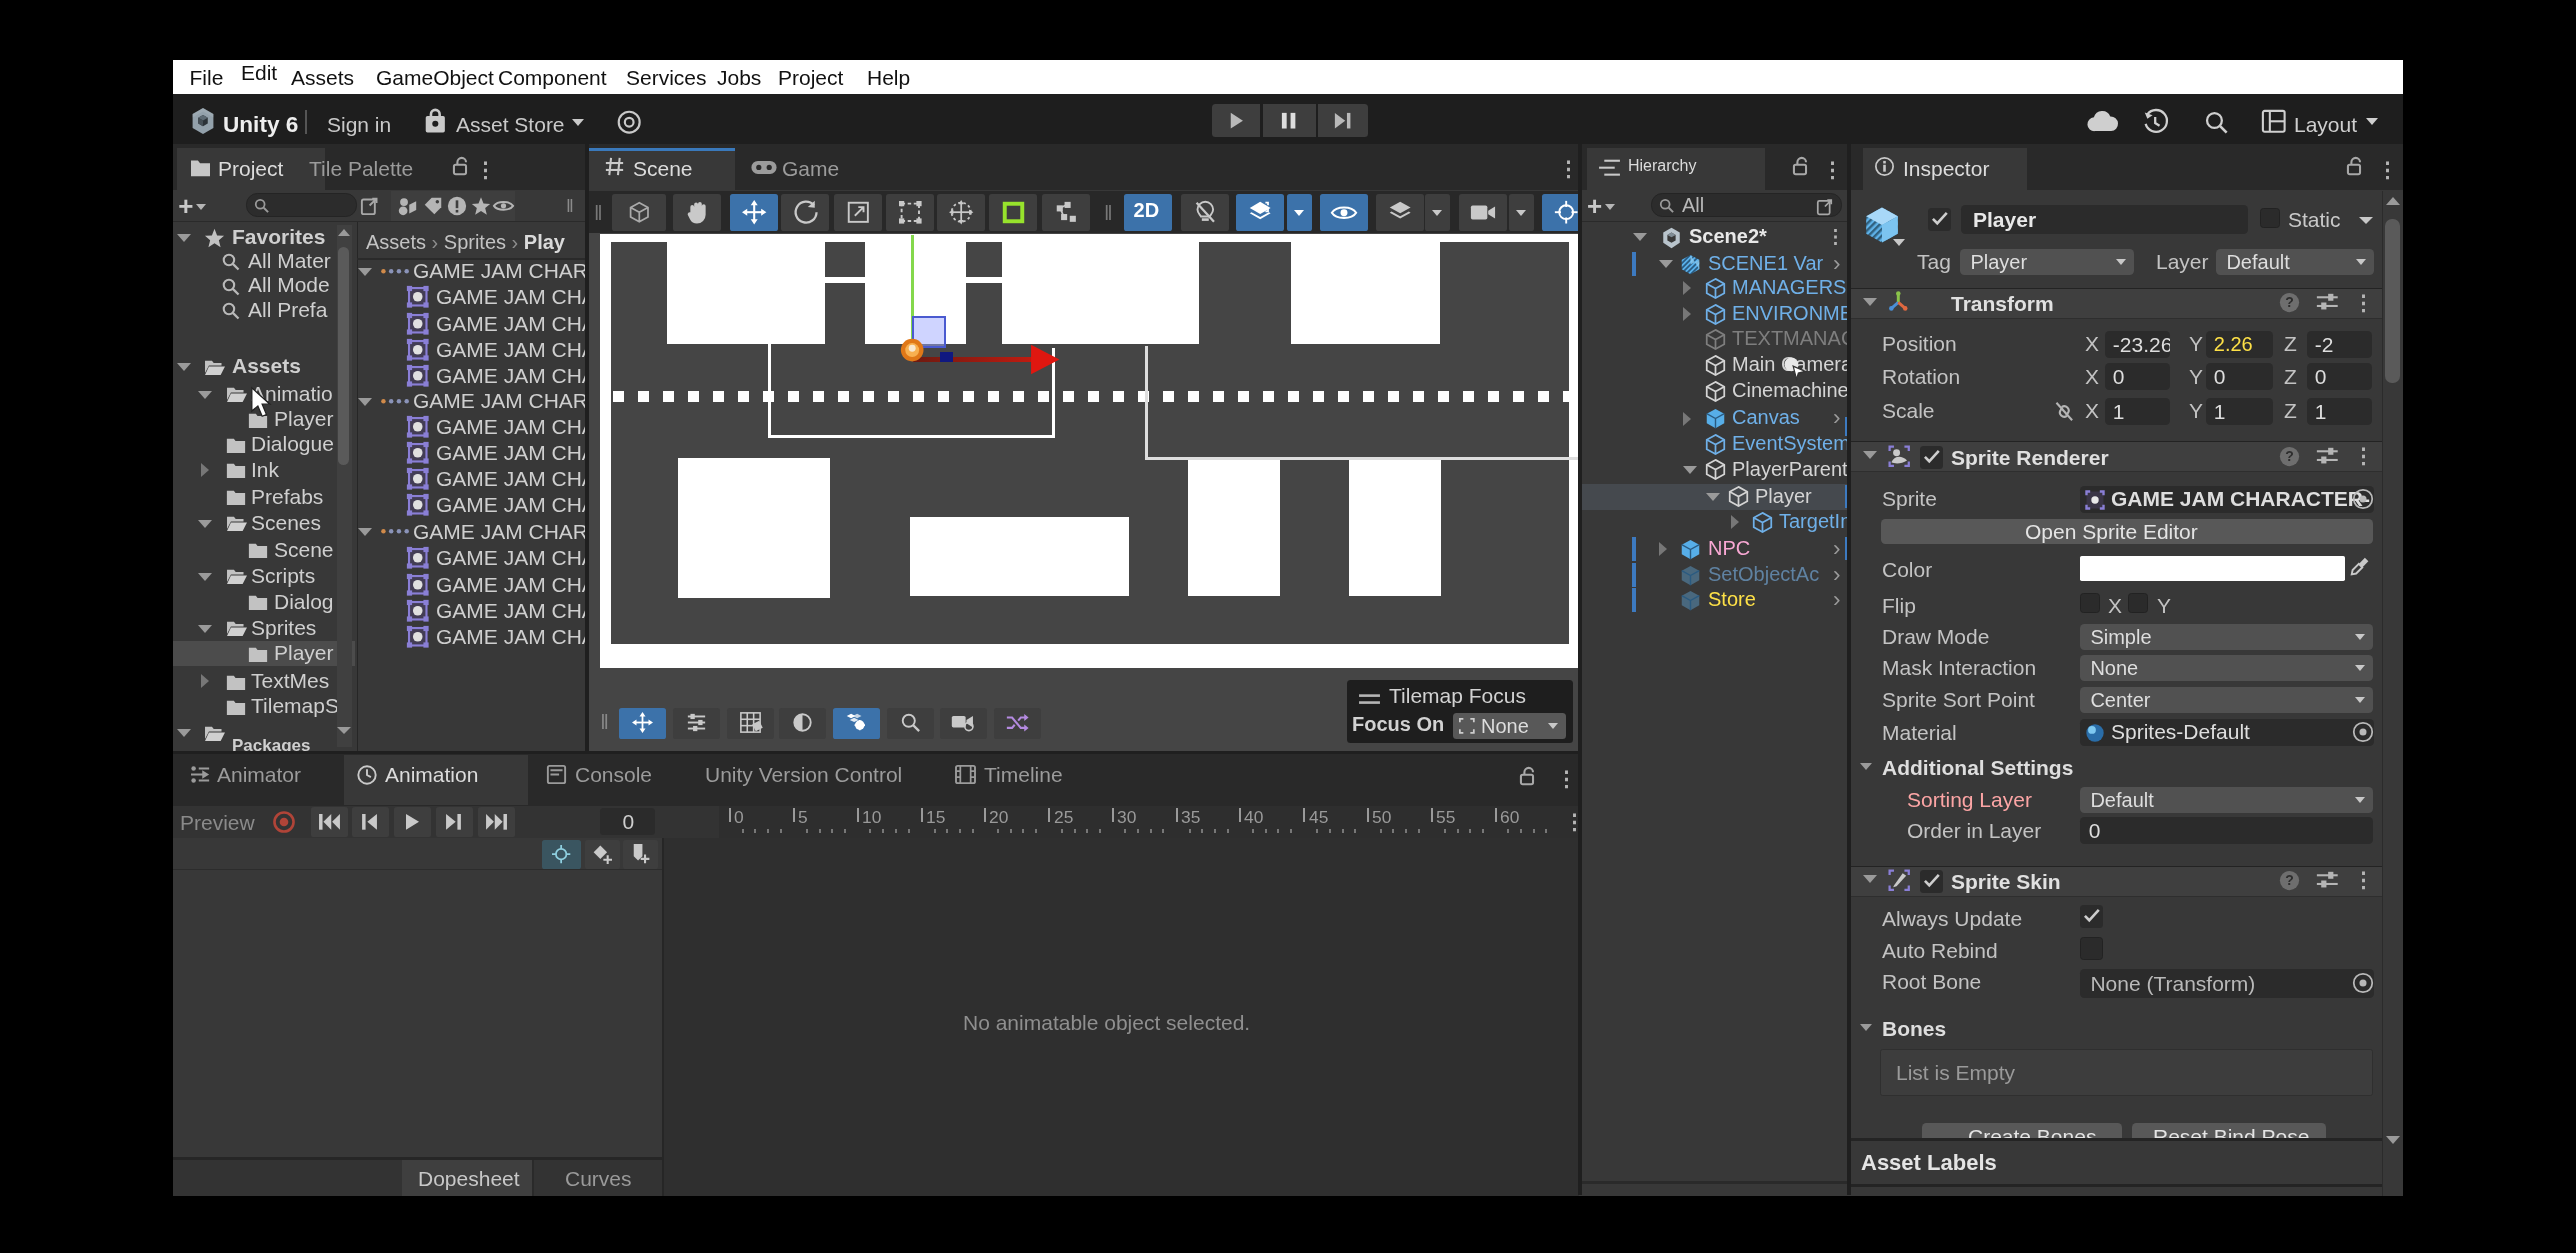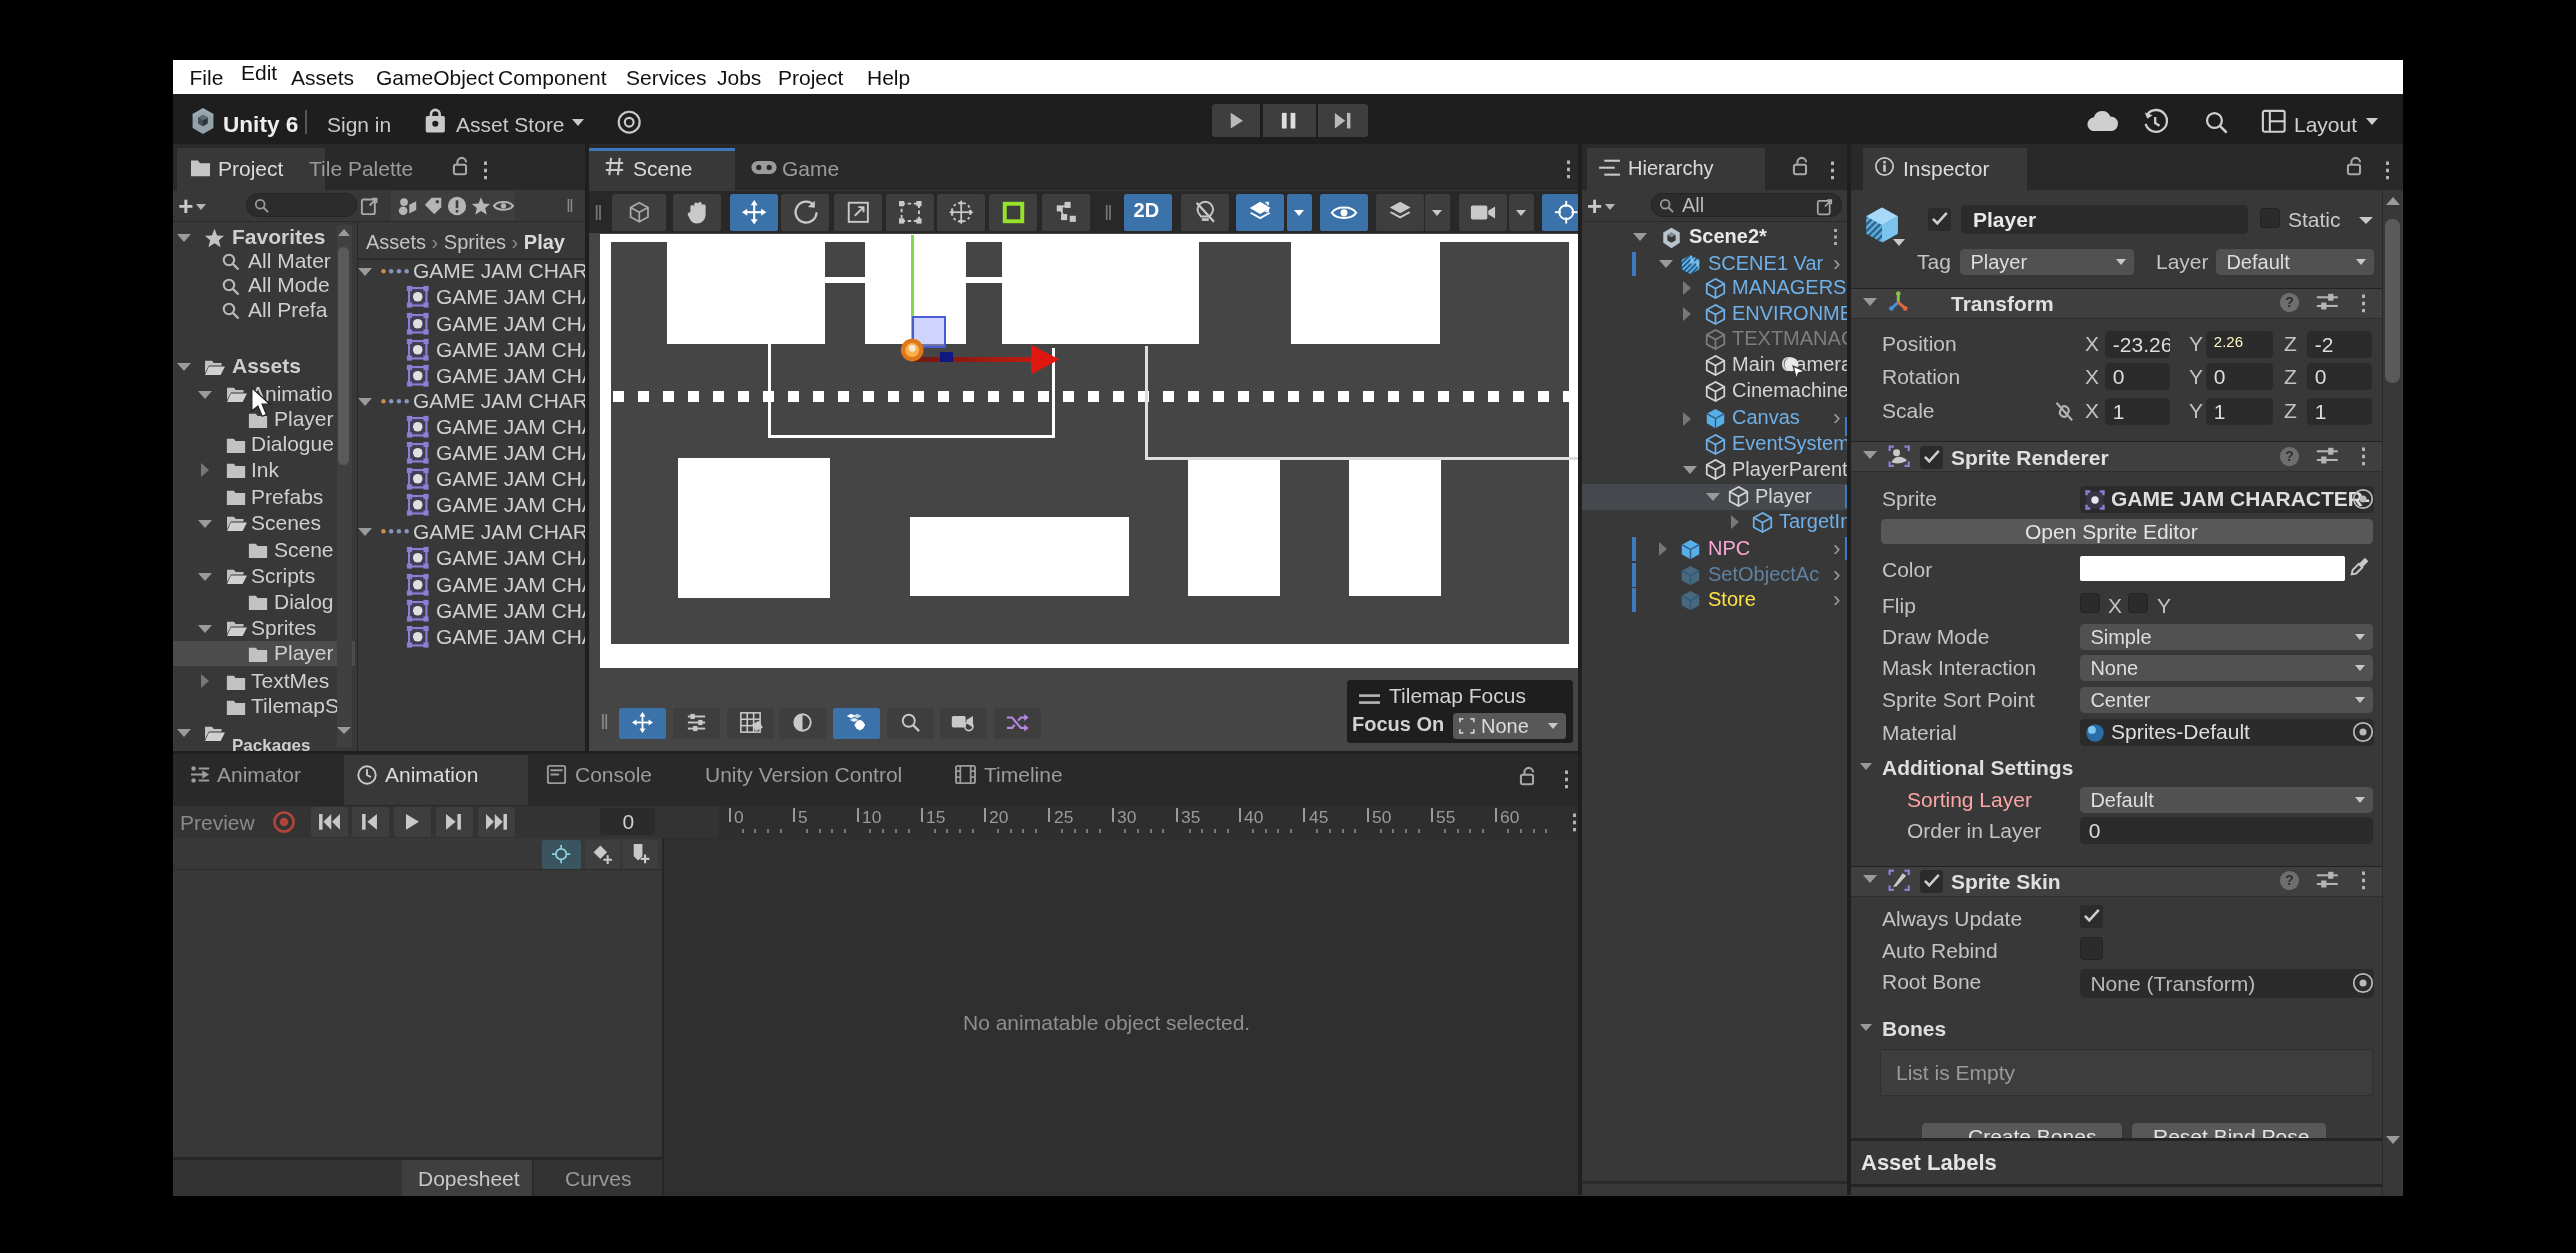--- a/index.html
+++ b/index.html
@@ -686,21 +686,21 @@
 <div id="hier" class="abs" style="left:0;top:0;width:1676px;height:1136px;overflow:hidden">
       <div class="abs tabbar" style="left:1408px;top:84px;width:268px;height:46px"></div>
 <div class="abs tab" style="left:1414px;top:88px;width:178px;height:43px"></div>
 <svg style="left:1426px;top:99px" width="21" height="17.4" viewBox="0 0 24 20">
         <g stroke="#c9c9c9" stroke-width="2.4">
           <line x1="6" y1="2" x2="24" y2="2"></line>
           <line x1="0" y1="10" x2="18" y2="10"></line>
           <line x1="6" y1="18" x2="24" y2="18"></line>
         </g>
       </svg>
-<div class="txt" style="left:1455px;top:97px;color:#dcdcdc;font-size:20px">Hierarchy</div>
+<div class="txt" style="left:1455px;top:97px;color:#dcdcdc;font-size:16px">Hierarchy</div>
 <svg style="left:1620px;top:97px" width="15.7" height="19" viewBox="0 0 18 22">
         <rect x="1" y="9" width="14" height="11" rx="2" fill="none" stroke="#a8a8a8" stroke-width="2.4"></rect>
         <path d="M5 9 V6 a5 5 0 0 1 10 0" fill="none" stroke="#a8a8a8" stroke-width="2.4"></path>
       </svg>
 <div class="kebab" style="left:1649px;top:98px">⋮</div>
 <div class="abs" style="left:1408px;top:131px;width:268px;height:30.5px;background:#383838;border-bottom:0.9px solid #2a2a2a"></div>
 <div class="txt" style="left:1414px;top:131px;color:#c9c9c9;font-size:26px;font-weight:bold">+</div>
 <div class="abs" style="left:1432px;top:144px;width:0;height:0;border-left:5.2px solid transparent;border-right:5.2px solid transparent;border-top:6.1px solid #b5b5b5"></div>
 <div class="abs" style="left:1478px;top:133px;width:191px;height:24.4px;background:#2c2c2c;border-radius:11.3px;border:0.9px solid #242424">
         <svg style="left:7px;top:4.4px" width="15" height="15" viewBox="0 0 17 17">
@@ -897,21 +897,21 @@
         <rect x="6" y="12" width="6" height="8" fill="#b5b5b5"></rect>
       </svg>
       <div class="kebab" style="left:2180px;top:231px">⋮</div>
 <div class="txt" style="left:1709px;top:272px;color:#c3c3c3;font-size:21px">Position</div>
       <div class="txt" style="left:1912px;top:272px;color:#c3c3c3;font-size:21px">X</div>
       <div class="abs fld" style="left:1932px;top:271px;width:65px;height:27px;overflow:hidden">
         <div class="txt" style="left:7.8px;top:1.7px;color:#dedede;font-size:21px">-23.26</div>
       </div>
       <div class="txt" style="left:2016px;top:272px;color:#c3c3c3;font-size:21px">Y</div>
       <div class="abs fld" style="left:2033px;top:271px;width:67px;height:27px;overflow:hidden">
-        <div class="txt" style="left:7.8px;top:1.7px;color:#fef9c3;font-size:15px">2.26</div>
+        <div class="txt" style="left:7.8px;top:1.7px;color:#fde047;font-size:20px">2.26</div>
       </div>
       <div class="txt" style="left:2111px;top:272px;color:#c3c3c3;font-size:21px">Z</div>
       <div class="abs fld" style="left:2134px;top:271px;width:65px;height:27px;overflow:hidden">
         <div class="txt" style="left:7.8px;top:1.7px;color:#dedede;font-size:21px">-2</div>
       </div>
 <div class="txt" style="left:1709px;top:305px;color:#c3c3c3;font-size:21px">Rotation</div>
       <div class="txt" style="left:1912px;top:305px;color:#c3c3c3;font-size:21px">X</div>
       <div class="abs fld" style="left:1932px;top:303px;width:65px;height:27px;overflow:hidden">
         <div class="txt" style="left:7.8px;top:1.7px;color:#dedede;font-size:21px">0</div>
       </div>

